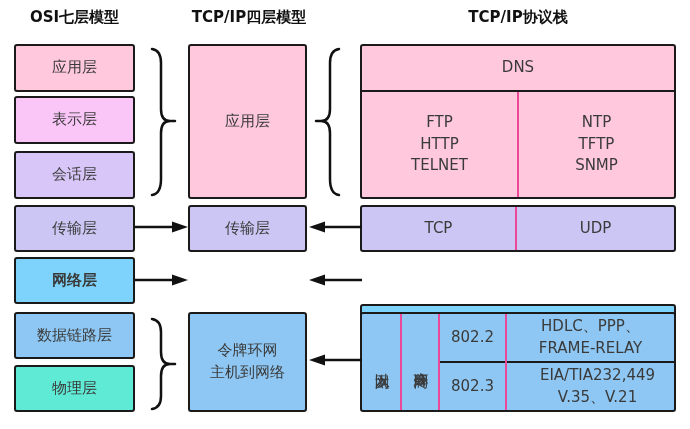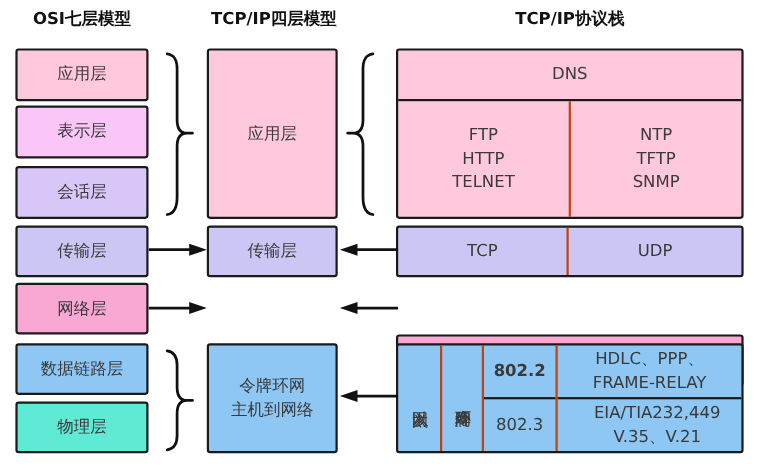--- a/index.html
+++ b/index.html
@@ -22,29 +22,29 @@
   }
   
   .osi{left:14px;width:121px;}
   .mid{left:188px;width:119px;}
   .rgt{left:360px;width:316px;}
   
   .pink{background:#FFC8DC;}
   .orchid{background:#FAC6F8;}
   .purple{background:#D8C6F8;}
   .lavender{background:#CCC6F4;}
-  .lblue{background:#f9a8d4;}
+  .lblue{background:#7dd3fc;font-weight:bold;}
   .sblue{background:#8EC7F3;}
   .peri{background:#5eead4;}
   
   .comp{padding:0;align-items:stretch;justify-content:flex-start;flex-direction:column;display:flex;}
   .row{display:flex;flex-direction:row;flex:1;min-height:0;}
   .cell{display:flex;align-items:center;justify-content:center;white-space:pre-line;line-height:1.45;text-align:center;box-sizing:border-box;min-width:0;min-height:0;}
   .bb{border-bottom:2px solid #1a1a1a;}
-  .br{border-right:2px solid #c2410c;}
+  .br{border-right:2px solid #ec4899;}
   .vtext{writing-mode:vertical-rl;text-orientation:upright;letter-spacing:1px;}
   .shape{position:absolute;}
   svg{display:block;}
 </style>
 </head>
 <body>
 
 <div class="canvas">
 
   <div class="hdr hdr-osi">OSI七层模型</div>
@@ -80,21 +80,21 @@
     <div class="cell br" style="flex:0 0 155px;">TCP</div>
     <div class="cell" style="flex:1;">UDP</div>
   </div>
 
   <div class="box rgt lblue" style="top:257px;height:47px;margin-top:47px;">IP</div>
 
   <div class="box rgt sblue comp" style="top:312px;height:100px;flex-direction:row;">
     <div class="cell br vtext" style="flex:0 0 40px;">以太网</div>
     <div class="cell br vtext" style="flex:0 0 38px;">令牌环网</div>
     <div style="flex:0 0 65px;display:flex;flex-direction:column;" class="br">
-      <div class="cell bb" style="flex:1;font-weight:bold;">802.2</div>
+      <div class="cell bb" style="flex:1;">802.2</div>
       <div class="cell" style="flex:1;">802.3</div>
     </div>
     <div style="flex:1;display:flex;flex-direction:column;">
       <div class="cell bb" style="flex:1;">HDLC、PPP、
 FRAME-RELAY</div>
       <div class="cell" style="flex:1;padding-left:14px;">EIA/TIA232,449
 V.35、V.21</div>
     </div>
   </div>
 

